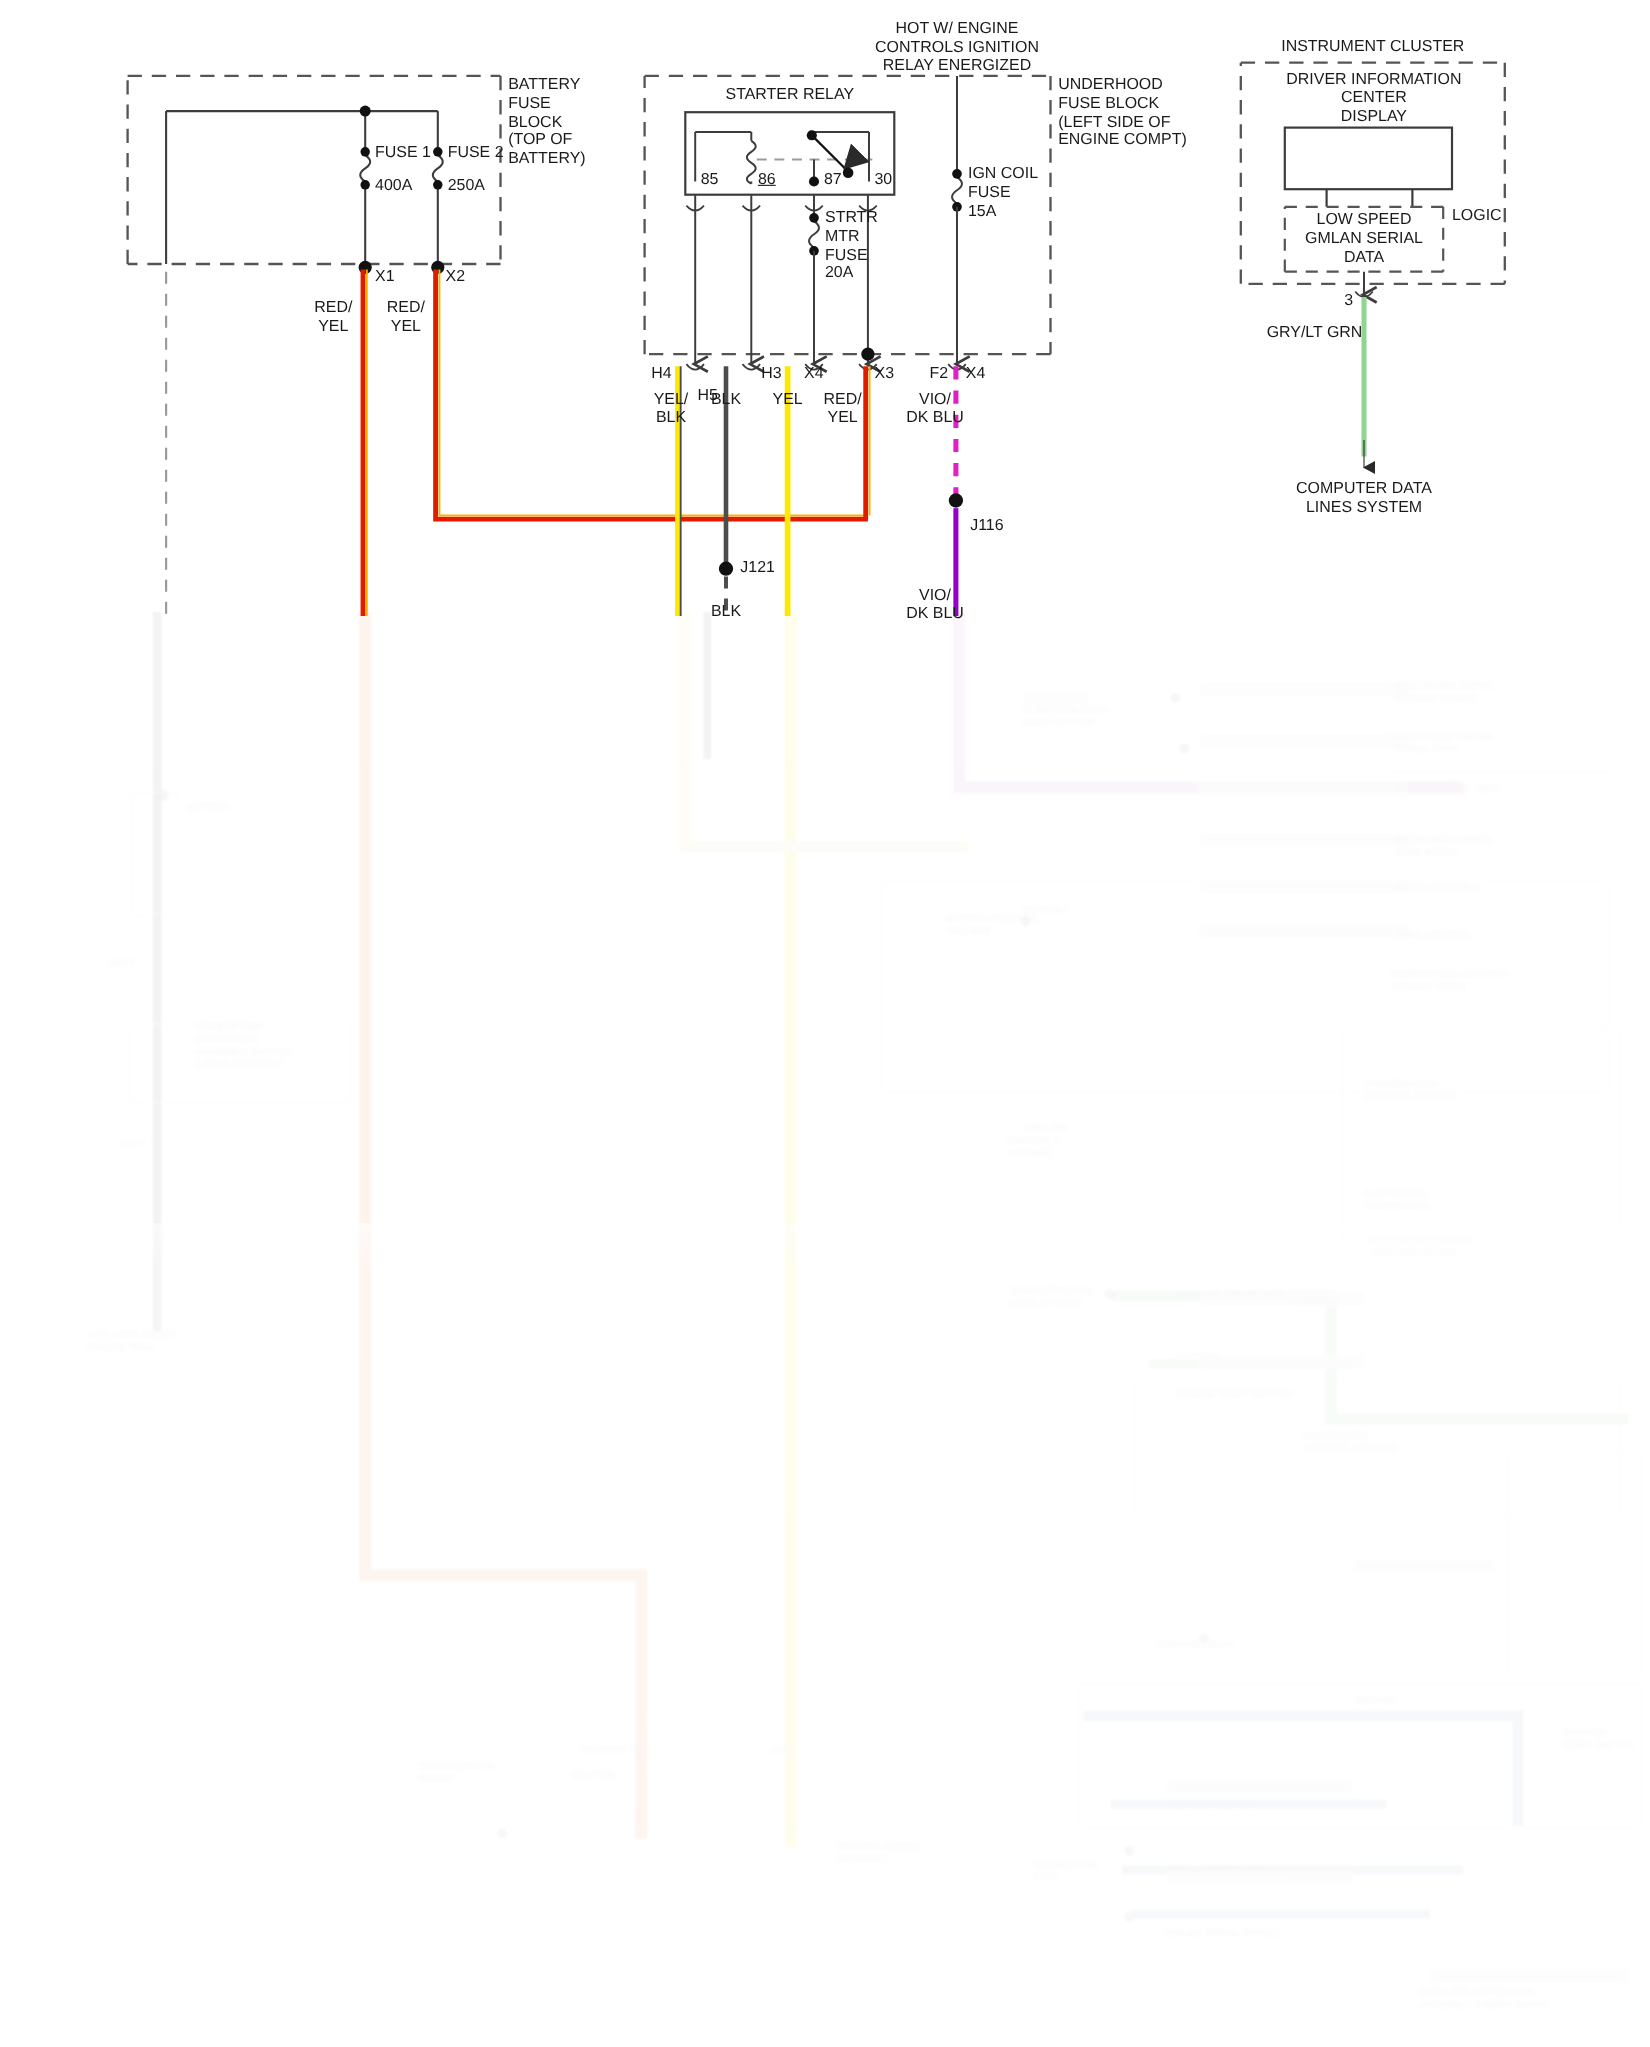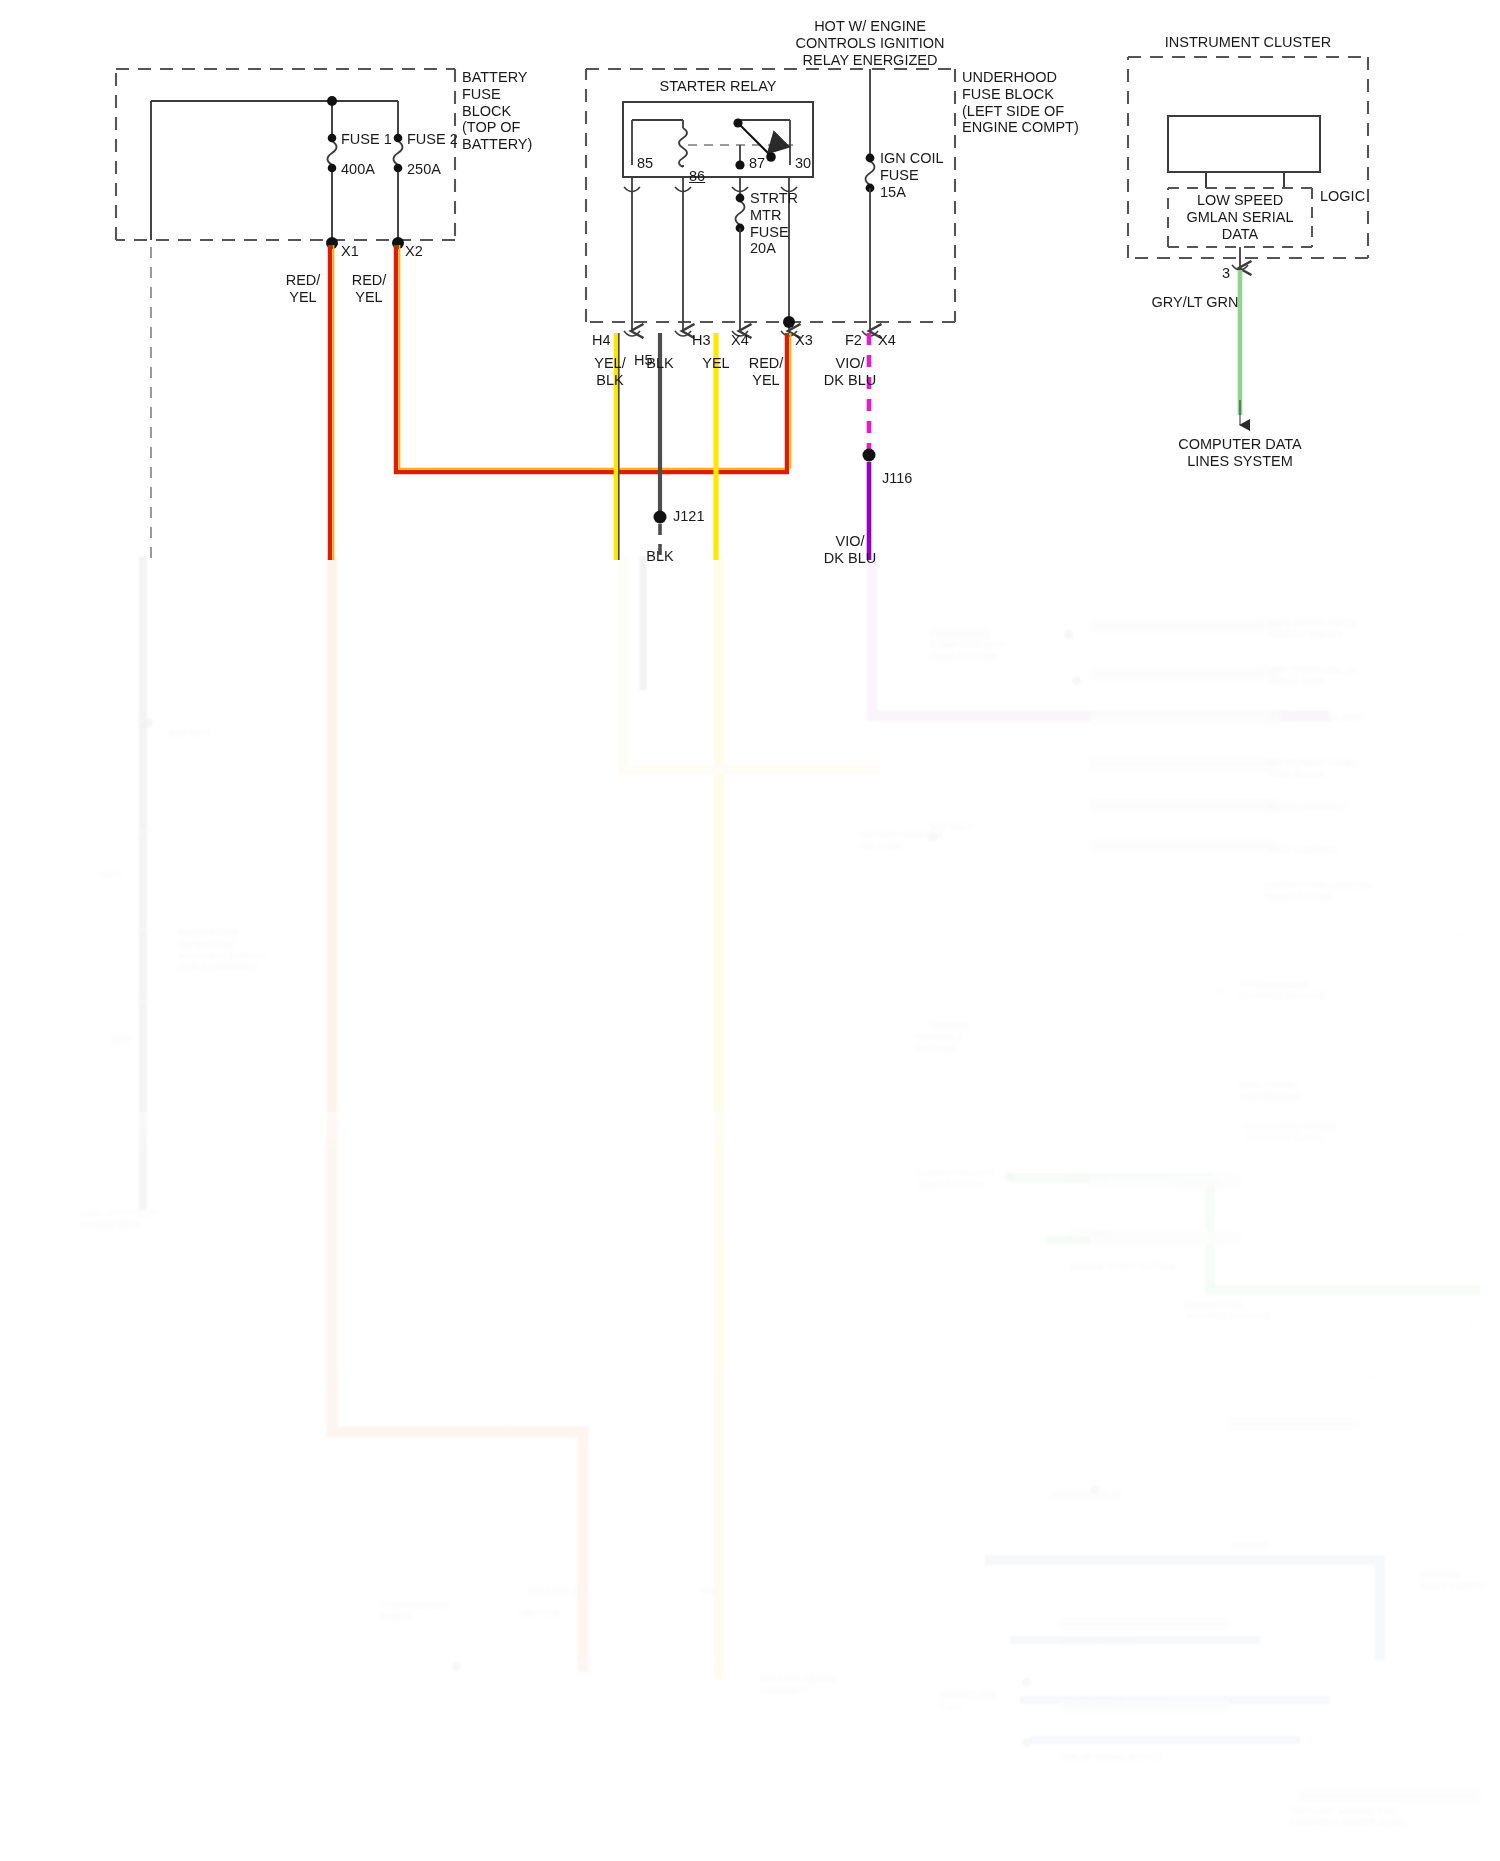--- a/index.html
+++ b/index.html
@@ -296,21 +296,21 @@
 CONTROLS IGNITION
 RELAY ENERGIZED</div>
     <div class="lbl l s14" style="left:962px;top:69px;">UNDERHOOD
 FUSE BLOCK
 (LEFT SIDE OF
 ENGINE COMPT)</div>
 
     <div class="lbl c s14" style="left:623px;top:78px;width:190px;text-align:center;">STARTER RELAY</div>
 
     <div class="lbl l s14" style="left:637px;top:155px;">85</div>
-    <div class="lbl l s14" style="left:689px;top:168px;text-decoration:underline;">86</div>
+    <div class="lbl l s14" style="left:689px;top:155px;text-decoration:underline;">86</div>
     <div class="lbl l s14" style="left:749px;top:155px;">87</div>
     <div class="lbl l s14" style="left:795px;top:155px;">30</div>
 
     <div class="lbl l s14" style="left:750px;top:190px;">STRTR
 MTR
 FUSE
 20A</div>
     <div class="lbl l s14" style="left:880px;top:150px;">IGN COIL
 FUSE
 15A</div>
@@ -333,20 +333,23 @@
 DK BLU</div>
 
     <div class="lbl l s14" style="left:673px;top:508px;">J121</div>
     <div class="lbl l s14" style="left:882px;top:446px;margin-top:24px;">J116</div>
 
     <div class="lbl c s14" style="left:630px;top:548px;width:60px;overflow:hidden;height:14px;">BLK</div>
     <div class="lbl c s14" style="left:810px;top:533px;width:80px;overflow:hidden;height:30px;">VIO/
 DK BLU</div>
 
     <div class="lbl c s14" style="left:1128px;top:34px;width:240px;">INSTRUMENT CLUSTER</div>
+    <div class="lbl c s14" style="left:1138px;top:64px;width:222px;">DRIVER INFORMATION
+CENTER
+DISPLAY</div>
     <div class="lbl l s14" style="left:1320px;top:188px;">LOGIC</div>
     <div class="lbl c s14" style="left:1160px;top:192px;width:160px;">LOW SPEED
 GMLAN SERIAL
 DATA</div>
     <div class="lbl l s14" style="left:1222px;top:265px;">3</div>
     <div class="lbl c s14" style="left:1140px;top:294px;width:110px;">GRY/LT GRN</div>
     <div class="lbl c s14" style="left:1140px;top:436px;width:200px;">COMPUTER DATA
 LINES SYSTEM</div>
 
   </div>

